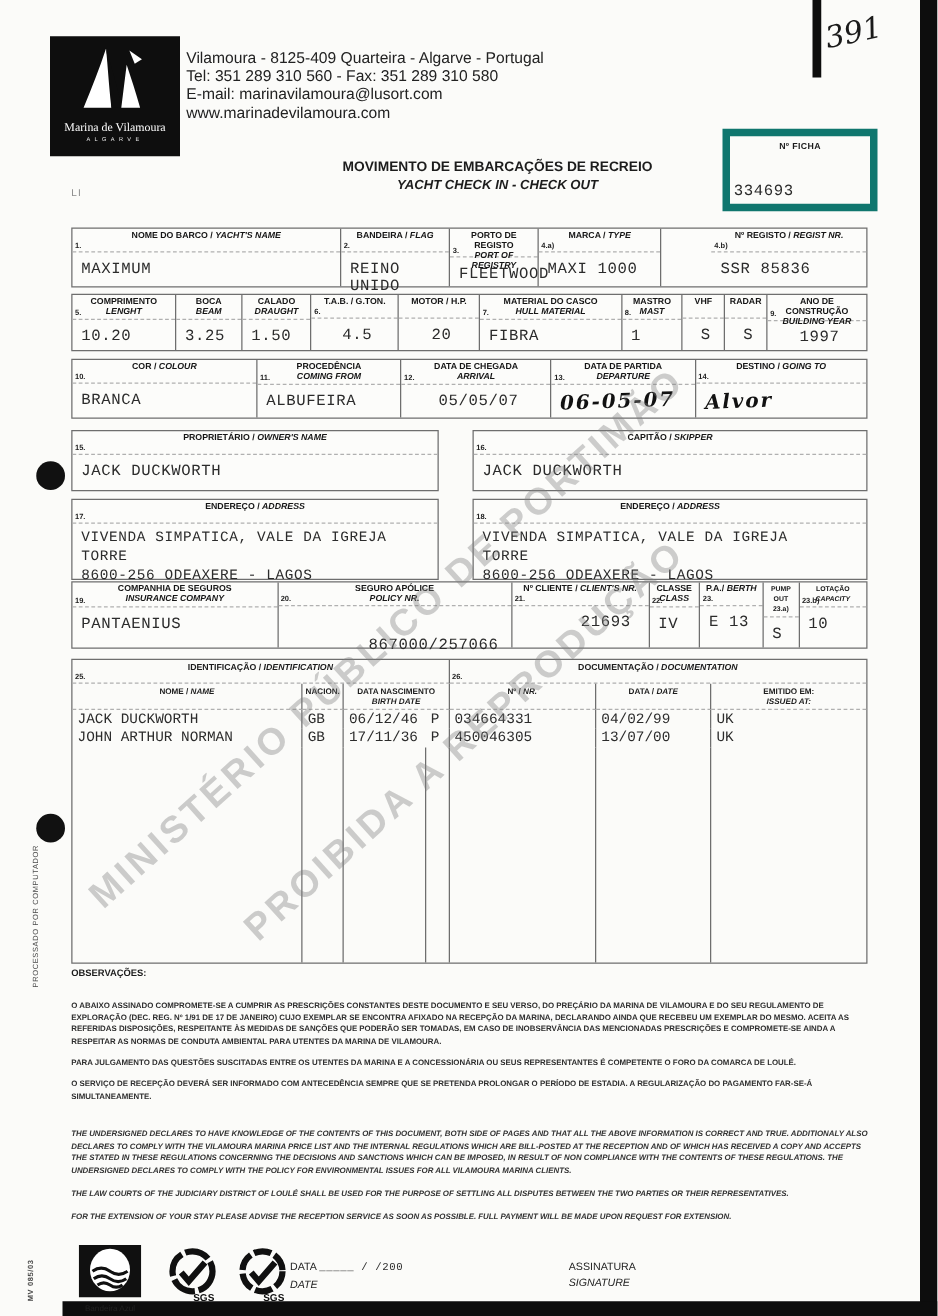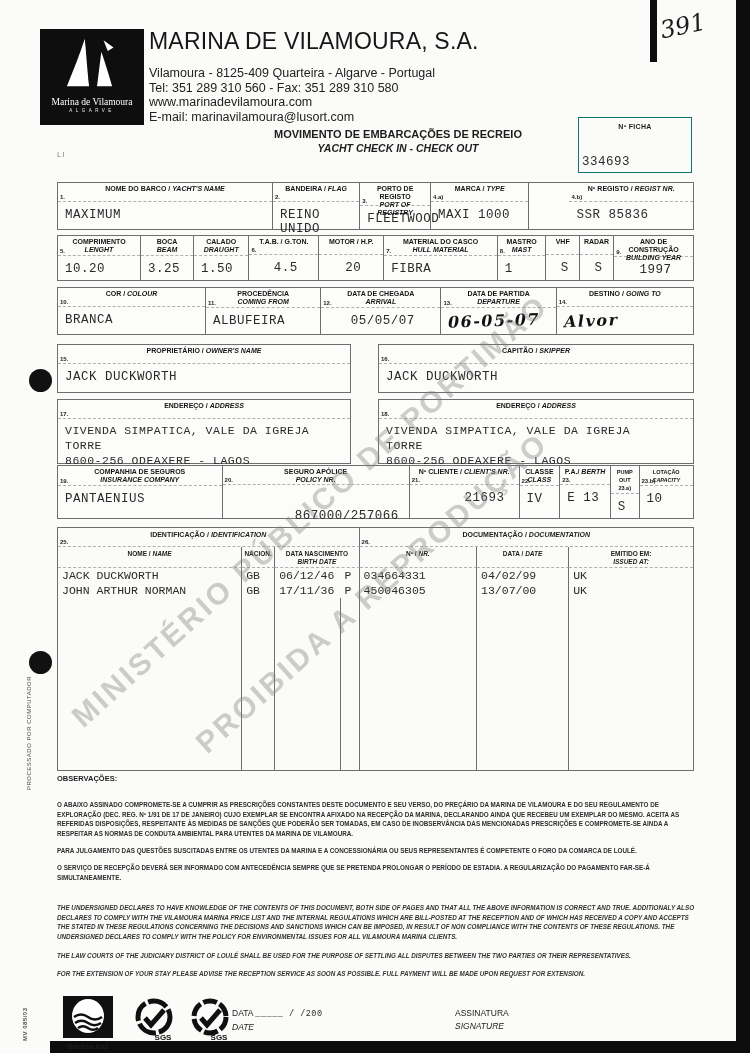--- a/index.html
+++ b/index.html
@@ -15,21 +15,21 @@
   #logo svg{margin-top:7px;}
   .logo-name{color:#fff;font-size:9.5px;margin-top:1px;font-family:"Liberation Serif",serif;}
   .logo-sub{color:#e6e6e6;font-size:4.5px;letter-spacing:3.5px;margin-top:1px;}
   #hdr{position:absolute;left:149px;top:28px;}
   #hdr h1{margin:0;font-size:23px;font-weight:normal;letter-spacing:0.2px;color:#161616;}
   #hdr .hline{font-size:12.5px;line-height:14.5px;color:#222;}
   #hdr .hline:first-of-type{margin-top:11px;}
   .ftitle{position:absolute;left:228px;width:340px;text-align:center;font-weight:bold;}
   #ftitle-pt{top:128px;font-size:11px;}
   #ftitle-en{top:142px;font-size:10.5px;font-style:italic;}
-  #ficha{position:absolute;left:578px;top:117px;width:112px;height:54px;border:1px solid #0f766e;}
+  #ficha{position:absolute;left:578px;top:103px;width:112px;height:54px;border:6px solid #0f766e;}
   #ficha .fl{font-size:7px;font-weight:bold;text-align:center;margin-top:5px;letter-spacing:0.3px;}
   #ficha .fv{position:absolute;left:3px;bottom:3px;}
   #pageno{position:absolute;left:660px;top:12px;font-family:"DejaVu Serif",serif;font-style:italic;font-size:24px;transform:rotate(-12deg);color:#1a1a1a;}
   #corner-mark{position:absolute;left:57px;top:150px;font-size:8px;color:#8a8a8a;letter-spacing:1px;}
 
   
   .frow{position:absolute;left:57px;width:635px;border:1px solid #6e6e6e;display:flex;background:rgba(255,255,255,0.25);}
   .cell{position:relative;display:flex;flex-direction:column;min-width:0;}
   .cell + .cell{border-left:1px solid #6e6e6e;}
   .cl{position:relative;text-align:center;font-size:7px;font-weight:bold;color:#151515;padding:2px 2px 1px 2px;border-bottom:1px dashed #b0b0b0;min-height:15px;}
@@ -94,25 +94,24 @@
     <svg width="72" height="56" viewBox="0 0 100 78">
       <path d="M40 4 C33 26 24 48 15 70 L46 70 C43 44 42 24 40 4 Z" fill="#ffffff"></path>
       <path d="M40 4 C44 28 45 48 46 70 L58 70 C52 46 46 24 40 4 Z" fill="#0e0e0e"></path>
       <path d="M63 22 C61 38 59 54 57 70 L78 70 C73 52 68 37 63 22 Z" fill="#ffffff"></path>
       <path d="M66 6 L80 16 L72 21 Z" fill="#ffffff"></path>
     </svg>
     <div class="logo-name">Marina de Vilamoura</div>
     <div class="logo-sub">ALGARVE</div>
   </div>
   <div id="hdr">
-    <h1>MARINA DE VILAMOURA, S.A.</h1>
     <div class="hline">Vilamoura - 8125-409 Quarteira - Algarve - Portugal</div>
     <div class="hline">Tel: 351 289 310 560 - Fax: 351 289 310 580</div>
+    <div class="hline">E-mail: marinavilamoura@lusort.com</div>
     <div class="hline">www.marinadevilamoura.com</div>
-    <div class="hline">E-mail: marinavilamoura@lusort.com</div>
   </div>
   <div class="ftitle" id="ftitle-pt">MOVIMENTO DE EMBARCAÇÕES DE RECREIO</div>
   <div class="ftitle" id="ftitle-en">YACHT CHECK IN - CHECK OUT</div>
   <div id="ficha">
     <div class="fl">Nº FICHA</div>
     <div class="fv mono">334693</div>
   </div>
 
   <div class="frow" style="top:182px;height:46px;">
     <div class="cell" style="width:36.2%;">

